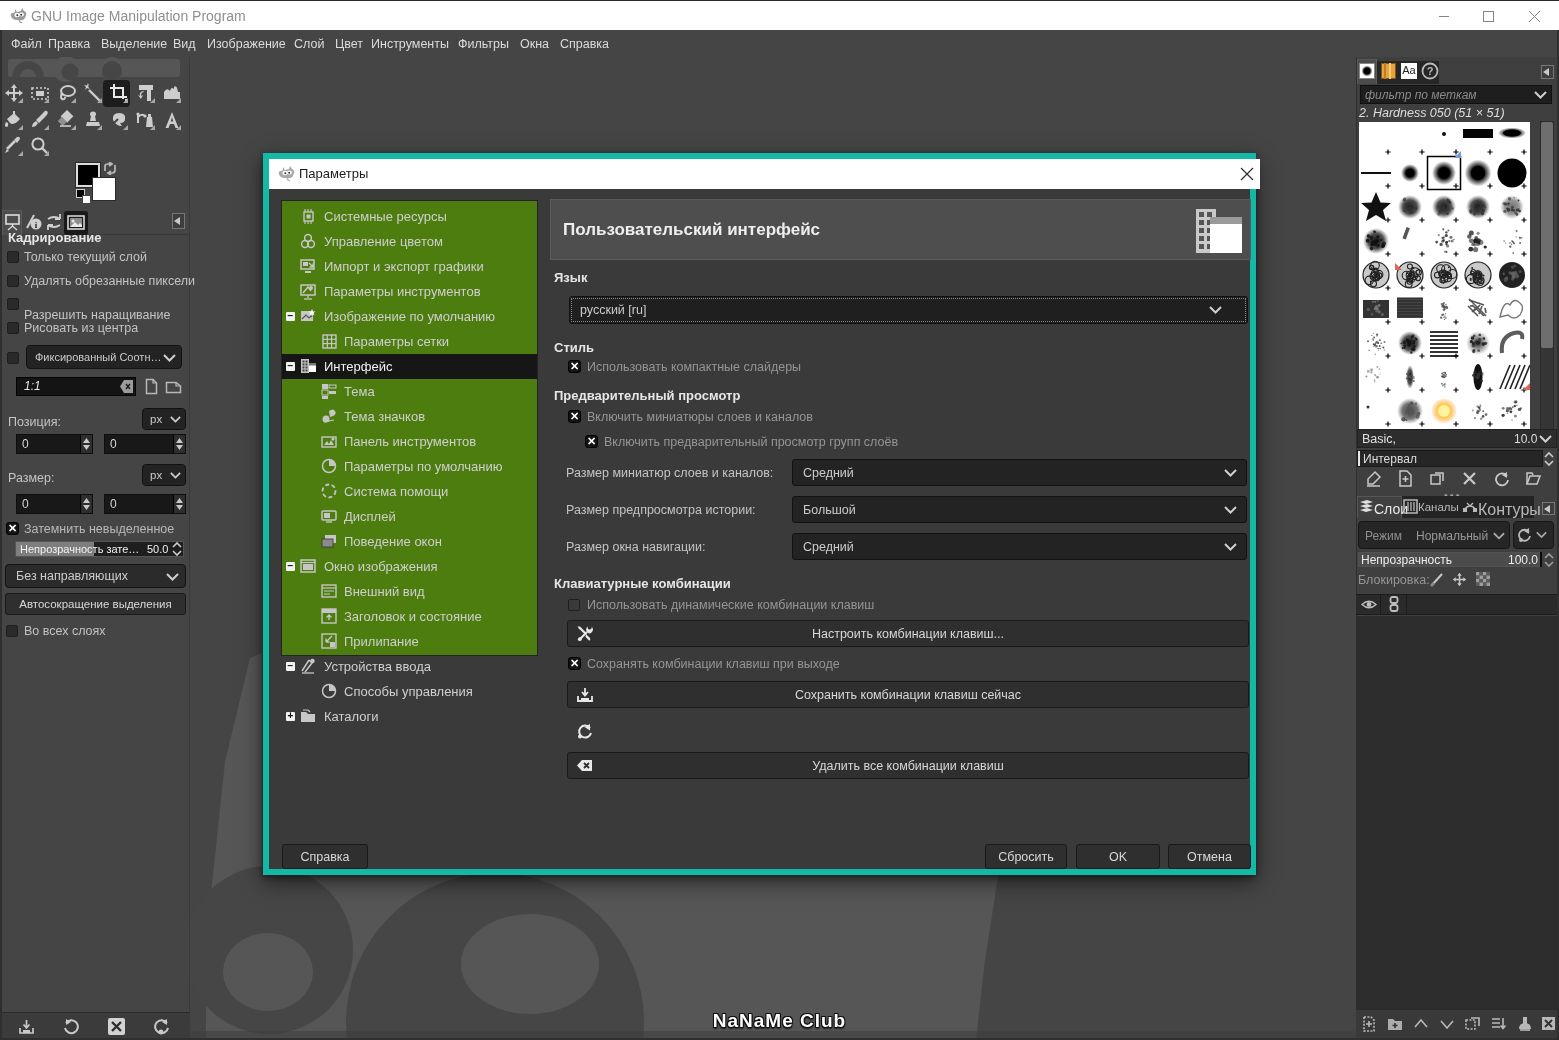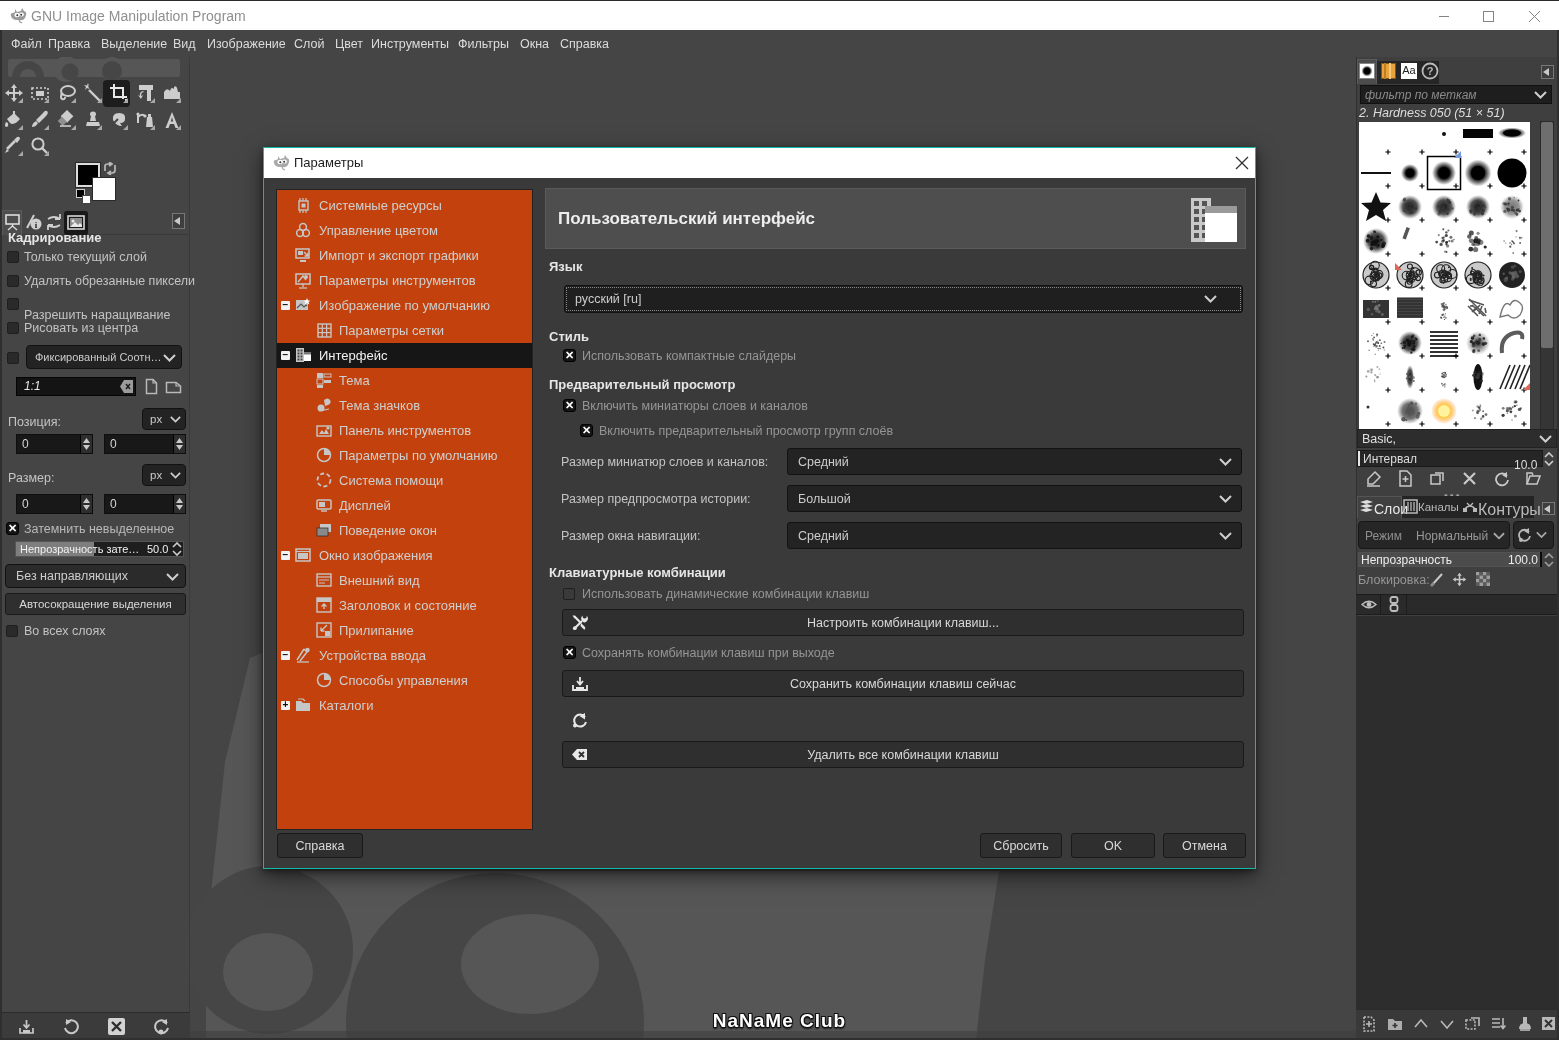--- a/index.html
+++ b/index.html
@@ -17,23 +17,23 @@
 .bold{position:absolute;font-size:13px;font-weight:bold;color:#e6e6e6;white-space:nowrap;}
 .cb{position:absolute;width:12px;height:12px;background:#3a3a3a;border:1px solid #1f1f1f;border-radius:2px;}
 .cbx{position:absolute;width:13px;height:13px;background:#141414;border:1px solid #000;border-radius:3px;color:#ffffff;font-size:11px;font-weight:bold;text-align:center;line-height:11px;}
 .combo{position:absolute;background:#232323;border:1px solid #121212;border-radius:3px;color:#cccccc;font-size:12.5px;}
 .combo .tx{position:absolute;left:10px;top:50%;transform:translateY(-50%);white-space:nowrap;}
 .chev{position:absolute;width:13px;height:8px;}
 .btn{position:absolute;background:#2f2f2f;border:1px solid #191919;border-radius:3px;color:#d8d8d8;font-size:12.5px;text-align:center;}
 .btn .tx{position:absolute;left:0;right:0;top:50%;transform:translateY(-50%);}
 .spin{position:absolute;background:#181818;border:1px solid #0e0e0e;color:#d0d0d0;font-size:12px;}
 
-#dlg{position:absolute;left:263px;top:147px;width:993px;height:722px;background:#3a3a3a;border:1px solid #14b8a6;box-shadow:0 7px 20px rgba(0,0,0,0.55),0 2px 6px rgba(0,0,0,0.4);}
+#dlg{position:absolute;left:263px;top:153px;width:993px;height:722px;background:#3a3a3a;border:6px solid #14b8a6;box-shadow:0 7px 20px rgba(0,0,0,0.55),0 2px 6px rgba(0,0,0,0.4);}
 #dlg-title{position:absolute;left:0;top:0;width:991px;height:30px;background:#ffffff;}
-#tree{position:absolute;left:12px;top:41px;width:257px;height:641px;background:#c2410c;border:1px solid #232323;}
+#tree{position:absolute;left:12px;top:41px;width:257px;height:456px;background:#4d7c0f;border:1px solid #232323;}
 .trow{position:absolute;left:0;width:255px;height:25px;font-size:13px;color:#cfcfcf;}
 .trow.sel{background:#161616;color:#f2f2f2;}
 .ticon{position:absolute;top:4px;width:17px;height:17px;}
 .ttext{position:absolute;top:5px;white-space:nowrap;}
 #hdrband{position:absolute;left:281px;top:40px;width:701px;height:61px;background:#4e4e4e;border:1px solid #5a5a5a;}
 #hdrband .t{position:absolute;left:12px;top:20px;font-size:17px;font-weight:bold;color:#eeeeee;}
 </style></head><body>
 <div id="root">
 <svg class="abs" style="left:0;top:57px;z-index:0;" width="1559" height="983" viewBox="0 0 1559 983">
 <rect x="8" y="2" width="172" height="18" rx="2" fill="#565656"></rect>
@@ -1060,21 +1060,21 @@
 <div class="abs" style="left:1540px;top:121px;width:14px;height:313px;background:#353535;border:1px solid #2a2a2a;z-index:3;"></div>
 <div class="abs" style="left:1541px;top:122px;width:12px;height:226px;background:#6e6e6e;border-radius:2px;z-index:3;"></div>
 <div class="abs" style="left:1357px;top:429px;width:200px;height:19px;background:#2d2d2d;border:1px solid #222;z-index:3;"></div>
 <div class="abs" style="left:1362px;top:432px;font-size:12.5px;color:#e0e0e0;z-index:3;">Basic,</div>
 <svg class="chev" style="left:1539px;top:435px;z-index:3;" viewBox="0 0 13 8">
       <polyline points="1,1 6.5,6.5 12,1" fill="none" stroke="#cfcfcf" stroke-width="2"></polyline>
     </svg>
 <div class="abs" style="left:1357px;top:450px;width:186px;height:17px;background:#262626;border:1px solid #1a1a1a;z-index:3;"></div>
 <div class="abs" style="left:1358px;top:451px;width:2px;height:15px;background:#e8e8e8;z-index:3;"></div>
 <div class="abs" style="left:1363px;top:452px;font-size:12px;color:#dcdcdc;z-index:3;">Интервал</div>
-<div class="abs" style="left:1514px;top:458px;font-size:12px;color:#dcdcdc;z-index:3;">10.0</div>
+<div class="abs" style="left:1514px;top:432px;font-size:12px;color:#dcdcdc;z-index:3;">10.0</div>
 <svg class="abs" style="left:1544px;top:452px;z-index:3;" width="10" height="14" viewBox="0 0 10 14">
       <polyline points="1,5 5,1 9,5" fill="none" stroke="#cfcfcf" stroke-width="1.6"></polyline>
       <polyline points="1,9 5,13 9,9" fill="none" stroke="#cfcfcf" stroke-width="1.6"></polyline>
     </svg>
 <svg class="abs" style="left:1365px;top:470px;z-index:3;" width="17" height="17" viewBox="0 0 17 17">
       <path d="M10 2 L15 7 L8 14 L3 14 L3 9 Z" fill="none" stroke="#c9c9c9" stroke-width="1.5"></path>
       <line x1="2" y1="16" x2="15" y2="16" stroke="#c9c9c9" stroke-width="1.5"></line>
     </svg>
     <svg class="abs" style="left:1397px;top:470px;z-index:3;" width="17" height="17" viewBox="0 0 17 17">
       <path d="M3 1 L10 1 L14 5 L14 16 L3 16 Z" fill="none" stroke="#c9c9c9" stroke-width="1.5"></path>

